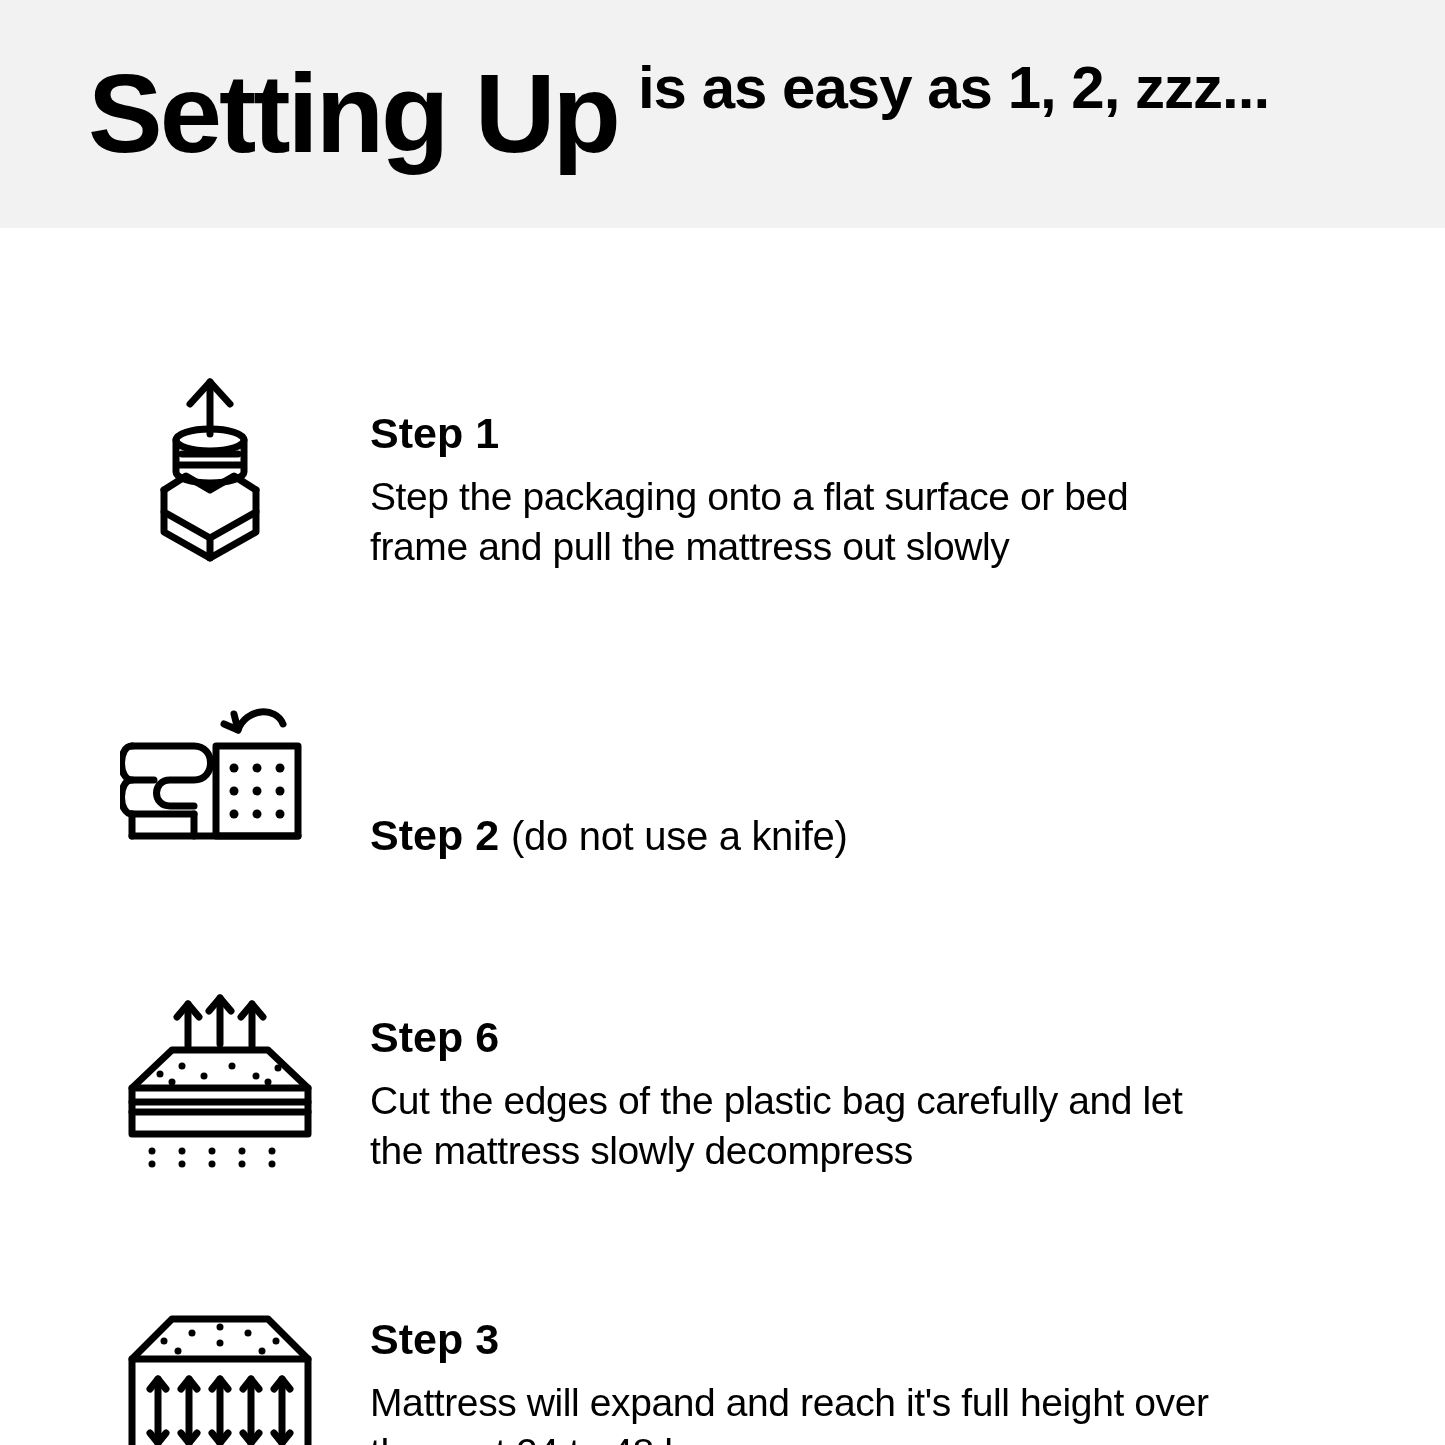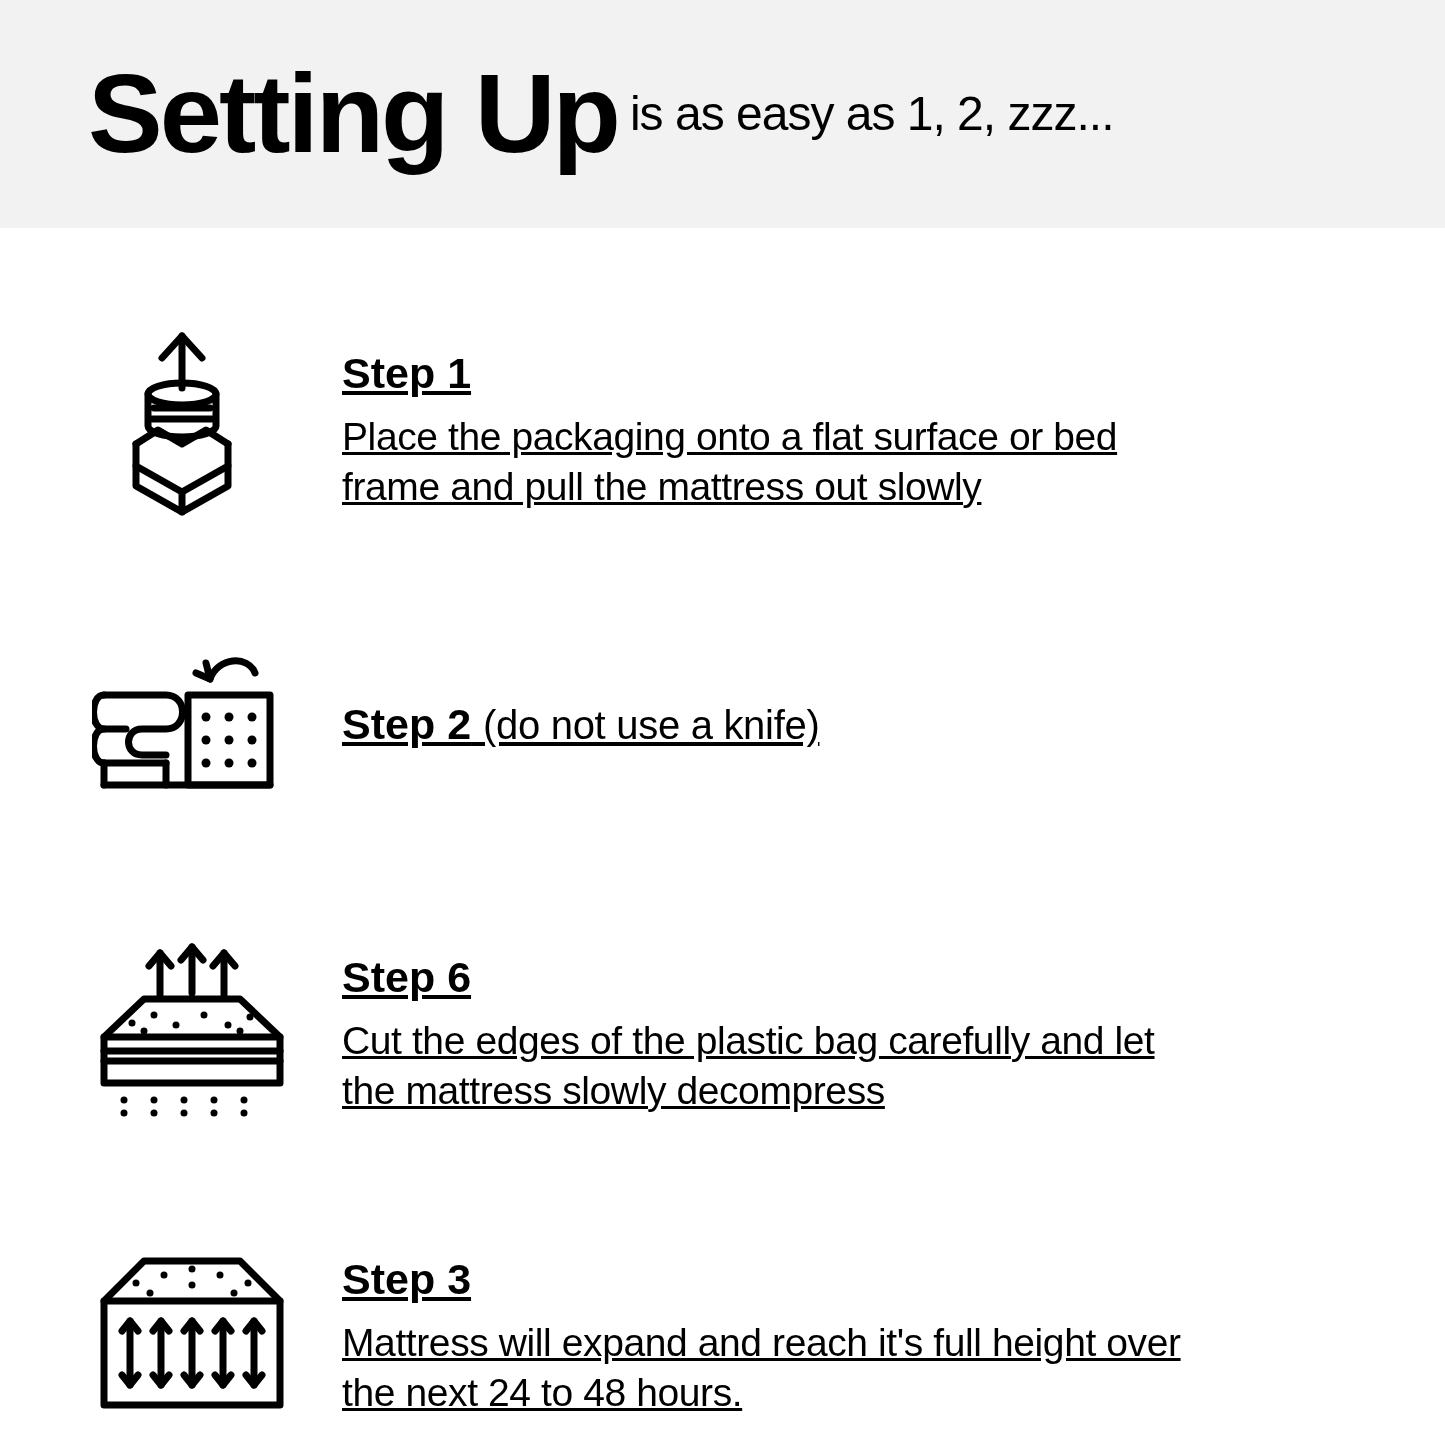--- a/index.html
+++ b/index.html
@@ -24,46 +24,45 @@
     width: 100%;
     height: 228px;
     background: #f2f2f2;
     display: flex;
     align-items: center;
     box-sizing: border-box;
     padding-left: 88px;
   }
   .title-line {
     display: flex;
-    align-items: center;
+    align-items: flex-start;
     white-space: nowrap;
   }
   .title-main {
     font-size: 112px;
     font-weight: bold;
     letter-spacing: -3px;
     line-height: 1;
   }
   .title-sub {
-    font-size: 48px;
-    font-weight: normal;
+    font-size: 60px;
+    font-weight: bold;
     letter-spacing: -1px;
-    margin-left: 12px;
+    margin-left: 20px;
     line-height: 1;
   }
   .steps {
     padding: 42px 0 0 0;
   }
   .step-row {
     display: flex;
-    align-items: center;
+    align-items: flex-end;
     height: 302px;
-    padding-left: 92px;
+    padding-left: 120px;
     box-sizing: border-box;
-    text-decoration: underline;
   }
   .icon-cell {
     width: 250px;
     flex: 0 0 250px;
     display: flex;
     justify-content: flex-start;
     align-items: flex-start;
     padding-top: 10px;
   }
   .text-cell {
@@ -126,21 +125,21 @@
             <polyline points="44,140 44,160 90,186 136,160 136,140"></polyline>
             <line x1="90" y1="166" x2="90" y2="186"></line>
           </g>
         </svg>
       </div>
       <div class="text-cell">
         <div class="step-head">
           <span>Step 1</span>
           <span class="step-note"></span>
         </div>
-        <div class="step-body">Place the packaging onto a flat surface or bed frame and pull the mattress out slowly</div>
+        <div class="step-body">Step the packaging onto a flat surface or bed frame and pull the mattress out slowly</div>
       </div>
     </div>
 
     <div class="step-row">
       <div class="icon-cell">
         <svg class="icon-svg" width="200" height="190" viewBox="0 0 200 190">
           <g fill="none" stroke="#000" stroke-width="7" stroke-linejoin="round" stroke-linecap="round">
 
             <path d="M118 46 C126 24 156 22 163 40"></path>
             <polyline points="104,40 118,46 114,30"></polyline>

